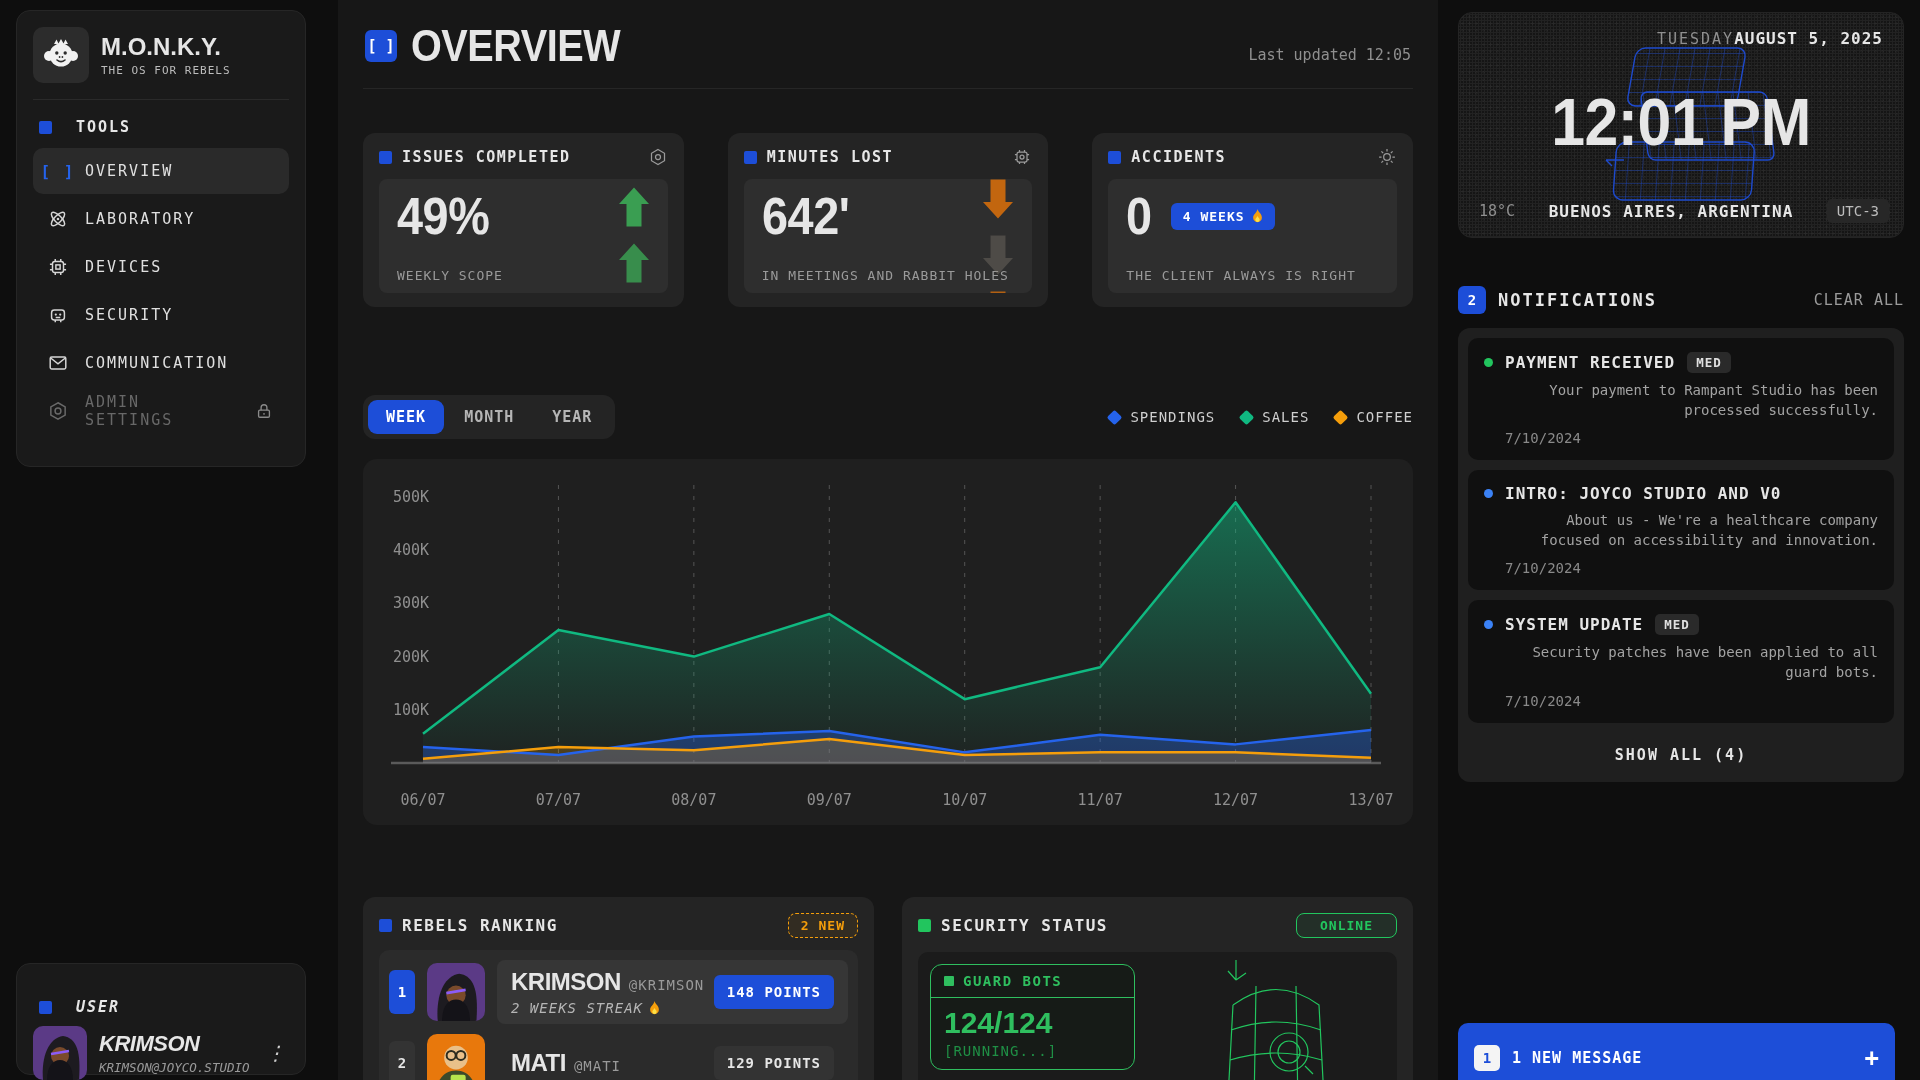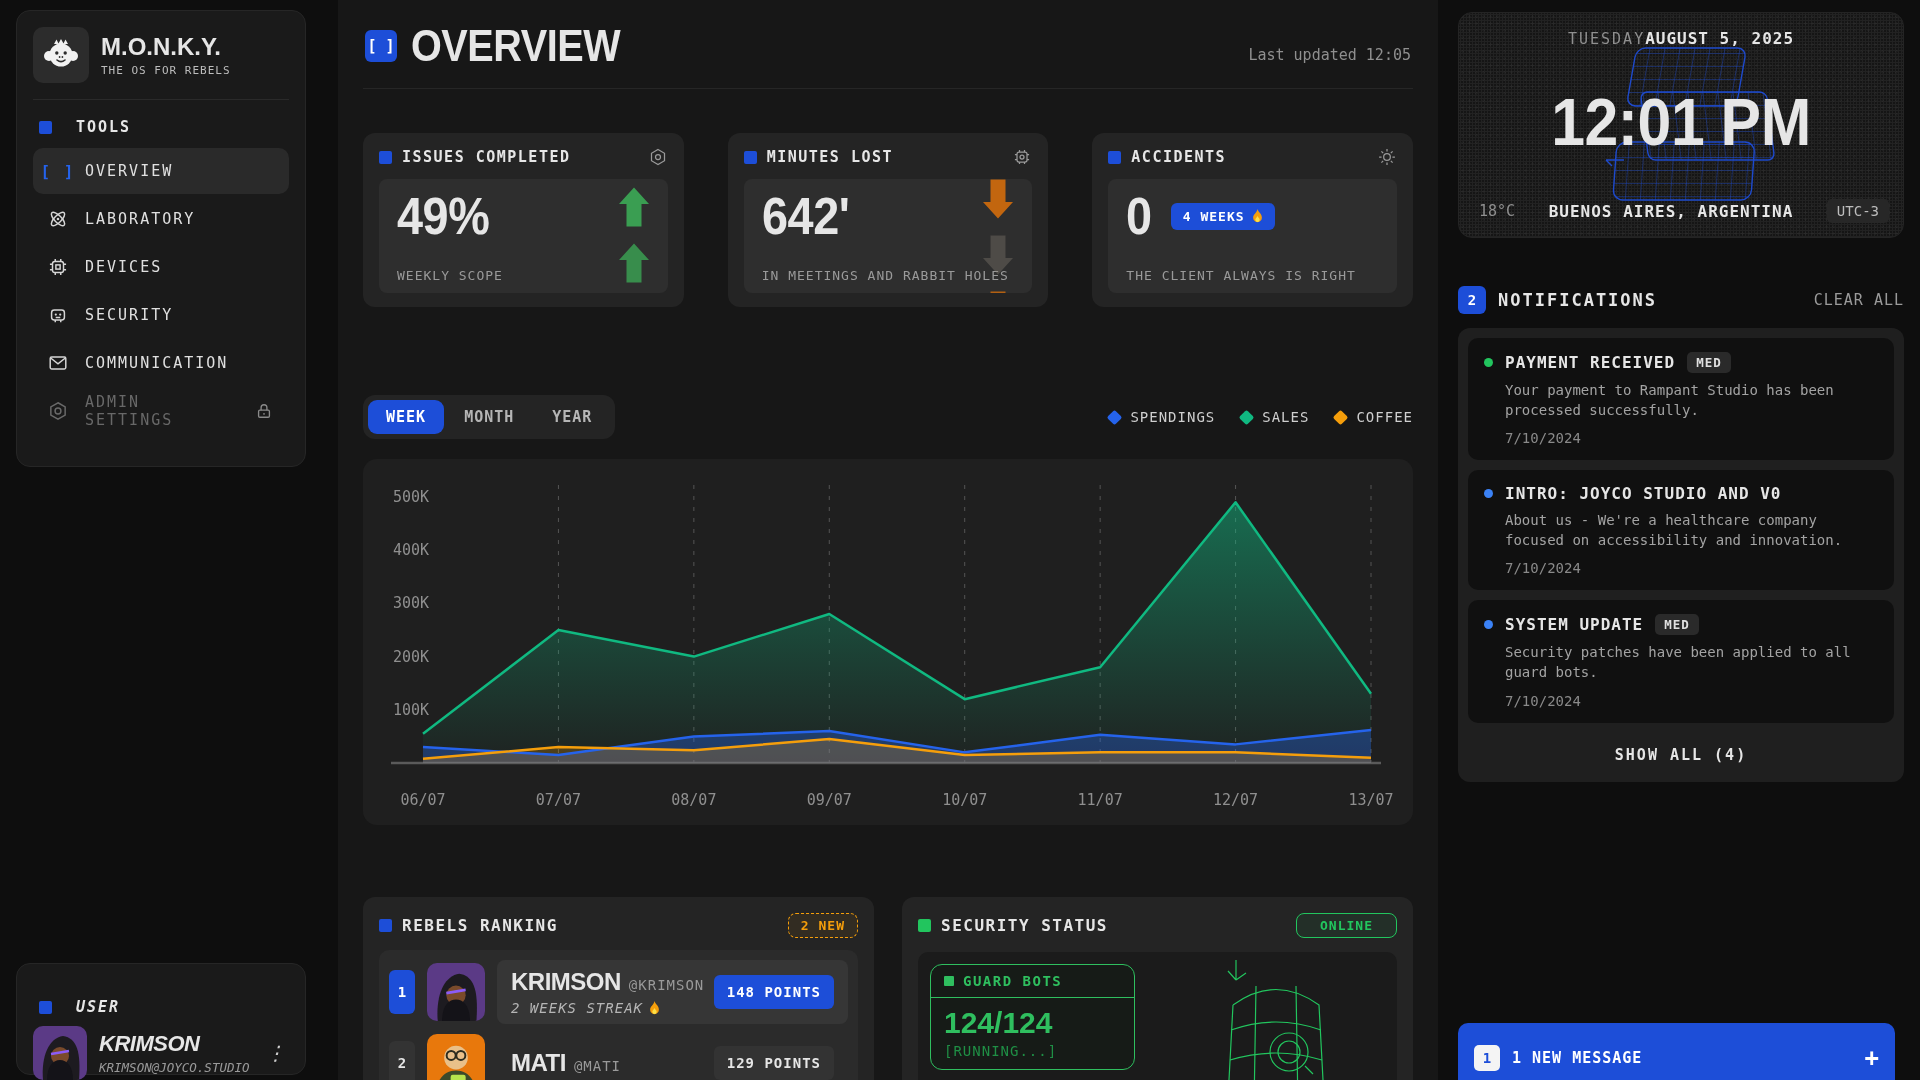--- a/index.html
+++ b/index.html
@@ -88,41 +88,41 @@
   .gb-value { color:#2fbf5f; font-size:30px; letter-spacing:0; }
   .gb-status { color:#1f8f45; font-size:14px; margin-top:3px; letter-spacing:1px; }
   .robot-wire { position:absolute; right:46px; top:8px; }
 
   
   #right { position:absolute; left:1458px; top:0; width:446px; height:1080px; }
   .clock-card { margin-top:12px; height:226px; border-radius:14px; position:relative; overflow:hidden; border:1px solid #242424;
     background-color:#151515;
     background-image:radial-gradient(rgba(255,255,255,.055) 1px, transparent 1.2px), radial-gradient(rgba(255,255,255,.035) 1px, transparent 1.4px);
     background-size:3px 3px, 7px 7px; }
-  .clock-top { position:absolute; top:16px; left:20px; right:20px; display:flex; justify-content:center; align-items:center; }
+  .clock-top { position:absolute; top:16px; left:20px; right:20px; display:flex; justify-content:flex-end; align-items:center; }
   .clock-day { color:#8f8f8f; font-size:15px; letter-spacing:2px; }
   .clock-date { font-size:16px; font-weight:bold; letter-spacing:1px; }
   .clock-time { position:absolute; top:50%; left:50%; transform:translate(-50%,-54%) scaleX(.92); font-size:66px; white-space:nowrap; z-index:2; }
   .clock-wire { position:absolute; top:50%; left:50%; transform:translate(-50%,-50%); z-index:1; opacity:.9; }
   .clock-bottom { position:absolute; bottom:14px; left:20px; right:14px; display:flex; justify-content:space-between; align-items:center; }
   .clock-temp { color:#8f8f8f; font-size:15px; }
   .clock-loc { font-size:16px; font-weight:bold; letter-spacing:1px; }
   .utc-chip { background:#272727; color:#bdbdbd; font-size:14px; padding:4px 10px; border-radius:5px; }
 
   .notif-header { display:flex; align-items:center; gap:12px; margin-top:48px; }
   .notif-count { width:28px; height:28px; background:#1d4ed8; color:#fff; border-radius:6px; font-size:14px; font-weight:bold; display:flex; align-items:center; justify-content:center; }
   .notif-title { font-size:17px; font-weight:bold; letter-spacing:2px; }
   .clear-all { margin-left:auto; color:#9a9a9a; font-size:15px; letter-spacing:1px; cursor:pointer; }
   .notif-box { background:#1f1f1f; border-radius:12px; margin-top:14px; padding:10px; }
   .notif-card { background:#101010; border-radius:10px; padding:14px 16px; margin-bottom:10px; cursor:pointer; }
   .nc-head { display:flex; align-items:center; gap:12px; }
   .dot { width:9px; height:9px; border-radius:50%; background:#22c55e; flex:none; }
   .nc-title { font-size:16px; font-weight:bold; letter-spacing:1px; }
   .sev { background:#2a2a2a; color:#e0e0e0; font-size:12.5px; font-weight:bold; padding:3px 9px; border-radius:5px; letter-spacing:1px; }
-  .nc-body { color:#a3a3a3; font-size:14px; line-height:1.4; margin:8px 0 0 21px; }
+  .nc-body { color:#a3a3a3; font-size:14px; line-height:1.4; margin:8px 0 0 21px;text-align:right; }
   .nc-date { color:#8a8a8a; font-size:14px; margin:10px 0 0 21px; }
   .show-all { text-align:center; font-size:15px; font-weight:bold; letter-spacing:2px; padding:13px 0 8px; cursor:pointer; }
 
   .msg-bar { position:absolute; top:1023px; left:0; width:437px; height:70px; background:#1d4ed8; border-radius:10px; display:flex; align-items:center; gap:12px; padding:0 16px 14px; cursor:pointer; }
   .msg-count { width:26px; height:26px; background:#f4f4f4; color:#1d4ed8; border-radius:5px; font-size:14px; font-weight:bold; display:flex; align-items:center; justify-content:center; margin-top:14px; }
   .msg-label { color:#fff; font-size:15px; font-weight:bold; letter-spacing:1px; margin-top:14px; }
   .msg-plus { margin-left:auto; color:#fff; font-size:24px; font-weight:bold; margin-top:14px; }
   svg { display:block; }
 </style>
 </head>

